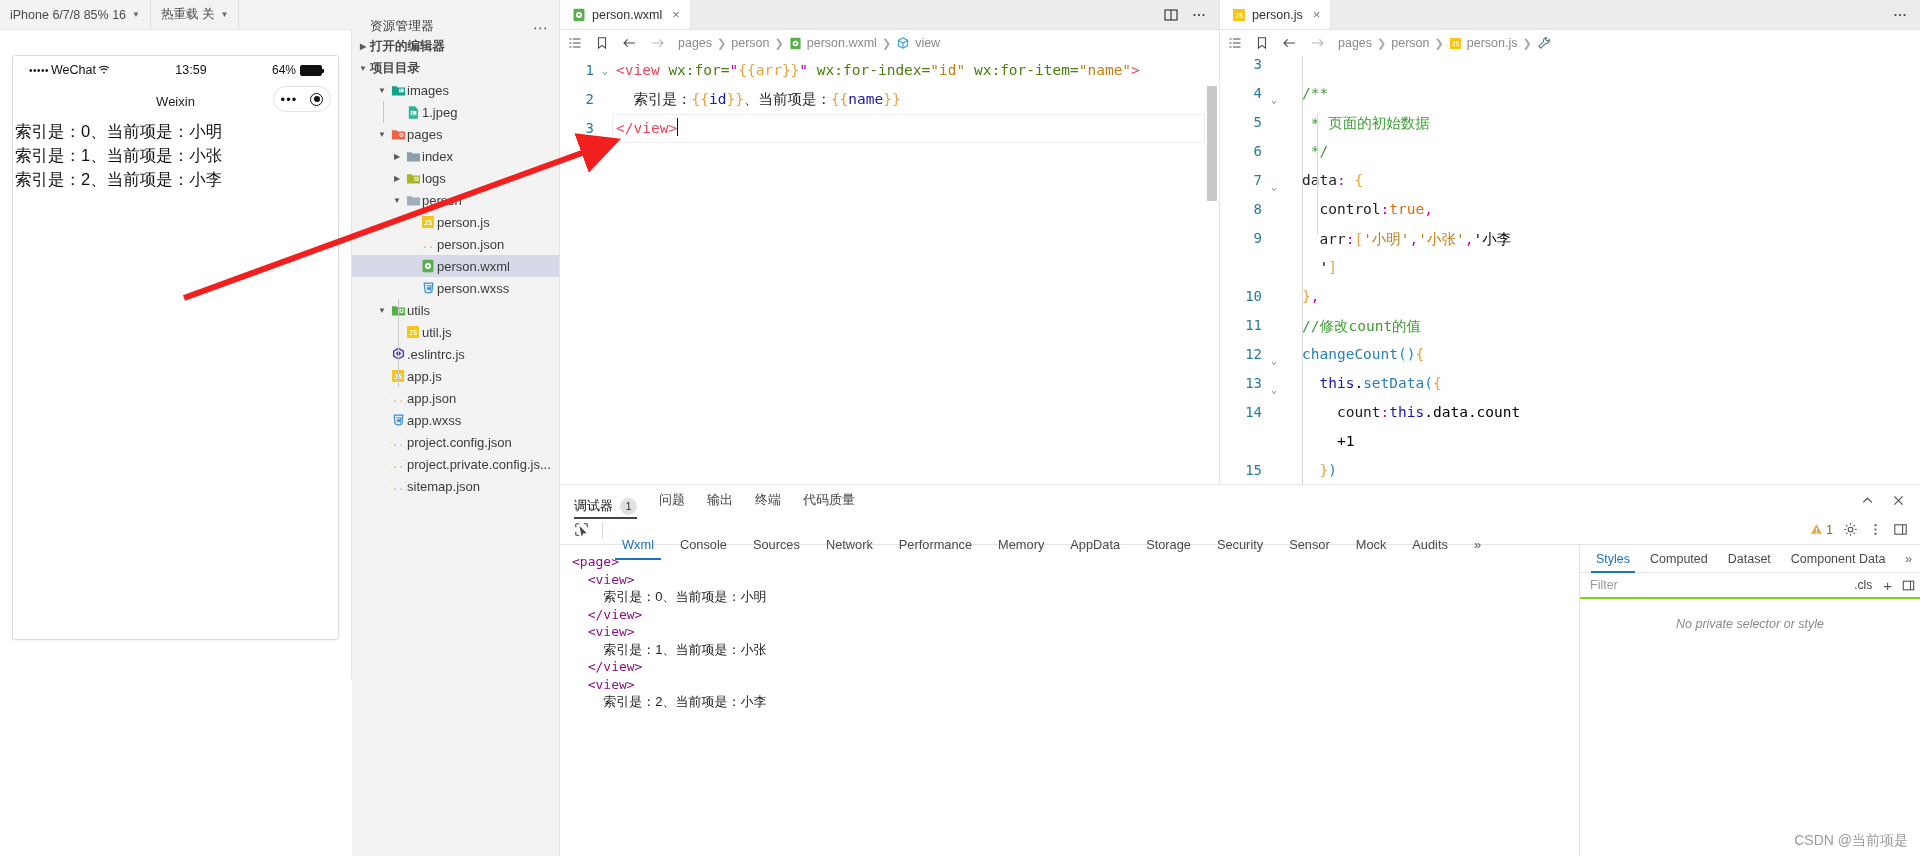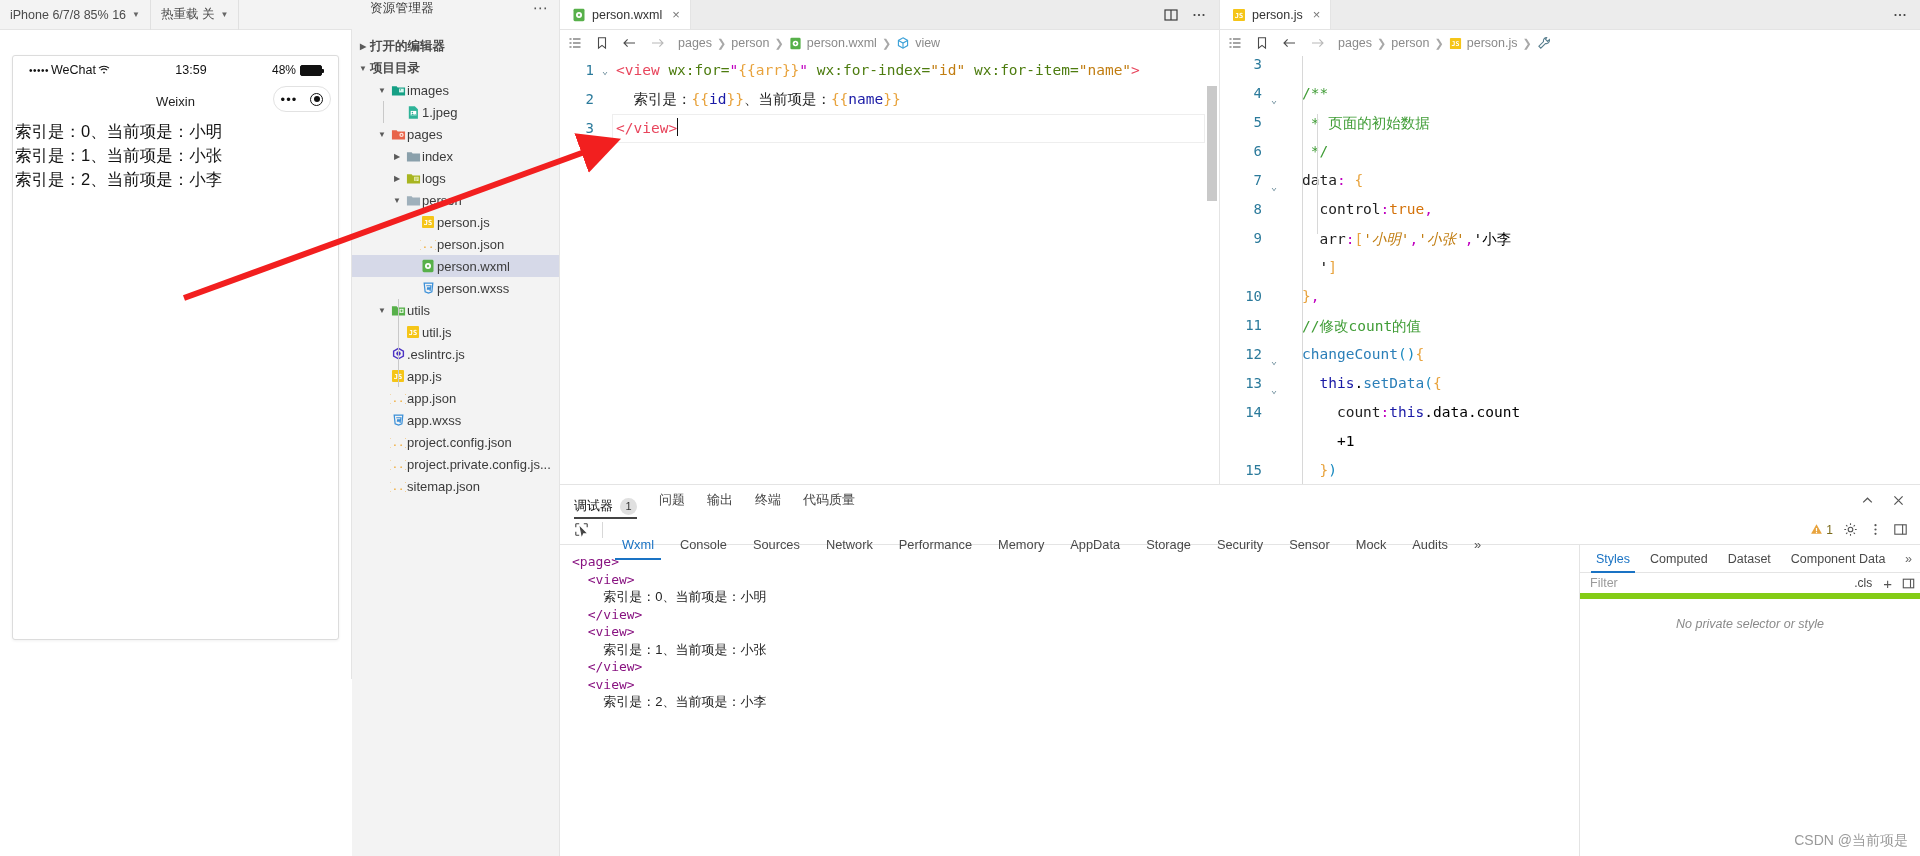--- a/index.html
+++ b/index.html
@@ -105,21 +105,21 @@
 
   
   .explorer {
     position: absolute; left: 352px; top: 0;
     width: 208px; height: 856px;
     background: #f3f3f3;
     border-right: 1px solid #e4e4e4;
     font-size: 13px; color: #3b3b3b;
   }
   .exp-header {
-    height: 35px; display: flex; align-items: flex-start; justify-content: space-between;
+    height: 35px; display: flex; align-items: flex-end; justify-content: space-between;
     padding: 0 6px 0 18px;
     font-size: 12.5px; color: #3b3b3b;
     letter-spacing: 0.3px;
   }
   .exp-dots { color: #555; font-size: 15px; line-height: 1; padding: 0 5px; cursor: default; }
   .exp-section {
     height: 22px; display: flex; align-items: center;
     padding-left: 4px; font-size: 12.5px; font-weight: bold; color: #4a4a4a;
   }
   .tri {
@@ -223,21 +223,21 @@
     position: relative;
   }
   .jline { display: flex; align-items: flex-start; height: 29px; white-space: pre; }
   .jnum { width: 46px; flex: none; text-align: right; color: #2b7a9b; font-size: 14px; padding-right: 4px; }
   .jfold { width: 16px; flex: none; color: #5a7f8f; font-size: 10px; text-align: center; line-height: 29px; }
   .jtext { padding-left: 20px; position: relative; }
   .j-comment { color: #3f9c35; }
   .j-key { color: #1a1aa6; }
   .j-prop { color: #222; }
   .j-val-kw { color: #d4720a; }
-  .j-str { color: #c17d11; font-style: italic; }
+  .j-str { color: #c17d11; }
   .j-punc { color: #c000c0; }
   .j-brk { color: #e8a33d; }
   .j-fn { color: #2b7fb8; }
   .j-paren { color: #1a8ac0; }
   .indent-guide {
     position: absolute; top: 0; bottom: 0; width: 1px; background: #d8d8d8;
   }
 
   
   .devtools {
@@ -313,21 +313,21 @@
     font-size: 12.5px; color: #4a4a4a; padding-left: 6px;
   }
   .sp-tab { padding: 0 10px; height: 28px; display: flex; align-items: center; position: relative; white-space: nowrap; }
   .sp-tab.active { color: #1a73c4; }
   .sp-tab.active:after {
     content: ''; position: absolute; left: 5px; right: 5px; bottom: 0; height: 2px; background: #1a73c4;
   }
   .sp-more { margin-left: auto; padding-right: 8px; color: #666; }
   .sp-filterbar {
     height: 26px; display: flex; align-items: center;
-    border-bottom: 6px solid #84cc16;
+    border-bottom: 2px solid #84cc16;
     font-size: 12.5px; color: #9a9a9a; padding-left: 8px;
   }
   .sp-filter-input {
     flex: 1; border: none; outline: none; background: transparent;
     font-size: 12.5px; color: #444; font-family: "Liberation Sans", sans-serif;
   }
   .sp-filter-input::placeholder { color: #9a9a9a; }
   .cls-btn { font-size: 12px; color: #444; padding: 0 6px; }
   .plus-btn { font-size: 15px; color: #555; padding: 0 5px; }
   .sp-empty {
@@ -387,21 +387,21 @@
           <span>
             <svg width="12" height="10" viewBox="0 0 12 10" fill="none" stroke="#111" stroke-width="1.1">
               <path d="M1 3.2a7.5 7.5 0 0 1 10 0"></path>
                 <path d="M2.8 5.2a5 5 0 0 1 6.4 0"></path>
                 <circle cx="6" cy="7.6" r="0.9" fill="#111" stroke="none"></circle>
             </svg>
           </span>
         </div>
         <div class="ps-center">13:59</div>
         <div class="ps-right">
-          <span>48%</span>
+          <span>64%</span>
           <span class="battery"></span>
         </div>
       </div>
       <div class="phone-nav">
         <span class="phone-nav-title">Weixin</span>
         <span class="capsule">
           <span class="cap-dots">•••</span>
           <span class="cap-circle"></span>
         </span>
       </div>

